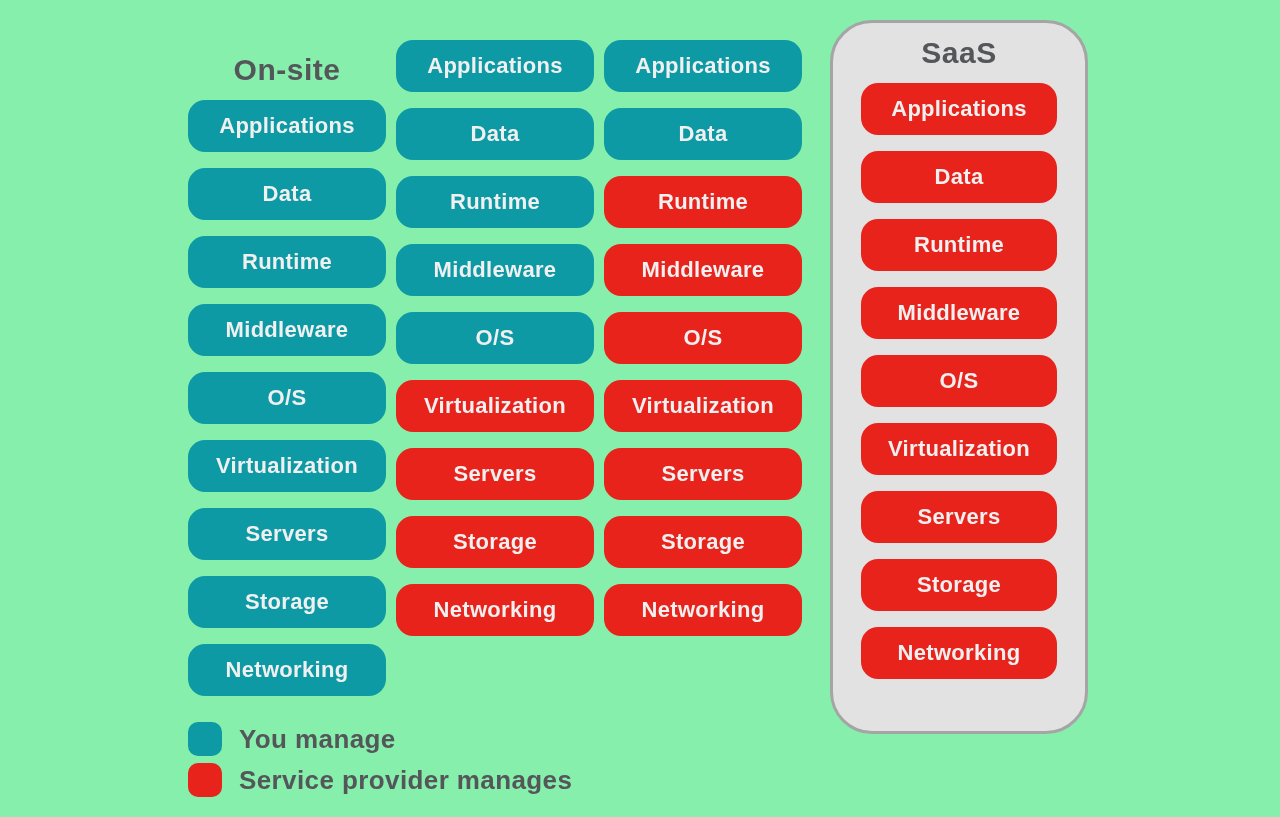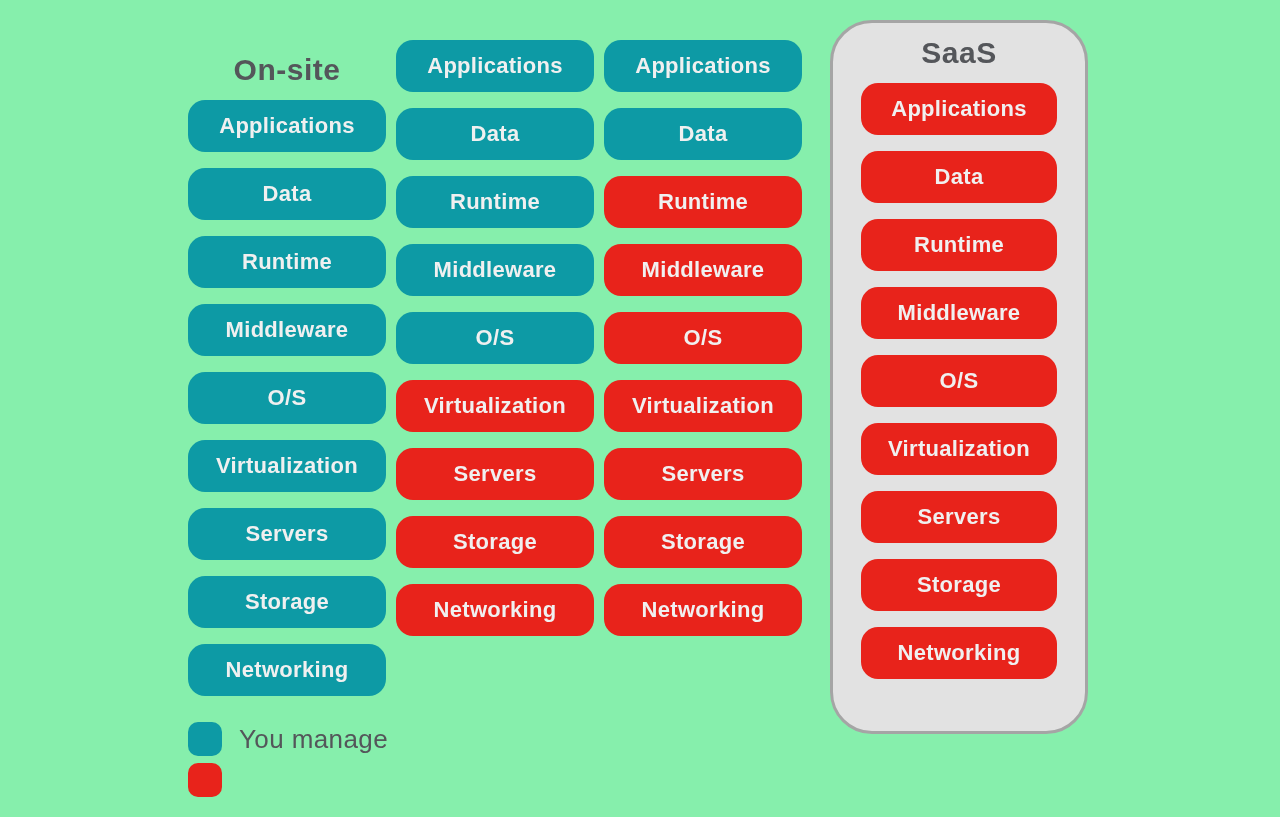--- a/index.html
+++ b/index.html
@@ -71,21 +71,21 @@
   }
   .legend-swatch {
     width: 34px;
     height: 34px;
     border-radius: 10px;
     flex: 0 0 auto;
   }
   .legend-label {
     margin-left: 17px;
     font-size: 26px;
-    font-weight: normal;
+    font-weight: bold;
     letter-spacing: 0.4px;
     color: var(--header-text, #54565a);
   }
 </style>
 </head>
 <body>
 
 <div class="canvas">
 
   <div class="col" style="left:188px">
@@ -146,16 +146,17 @@
       </div>
   </div>
 
   <div class="legend">
     <div class="legend-row">
       <span class="legend-swatch" style="background: rgb(13, 154, 165);"></span>
       <span class="legend-label">You manage</span>
     </div>
     <div class="legend-row">
       <span class="legend-swatch" style="background: rgb(232, 35, 27);"></span>
+      <span class="legend-label">Service provider manages</span>
     </div>
   </div>
 
 </div>
 
 </body></html>

